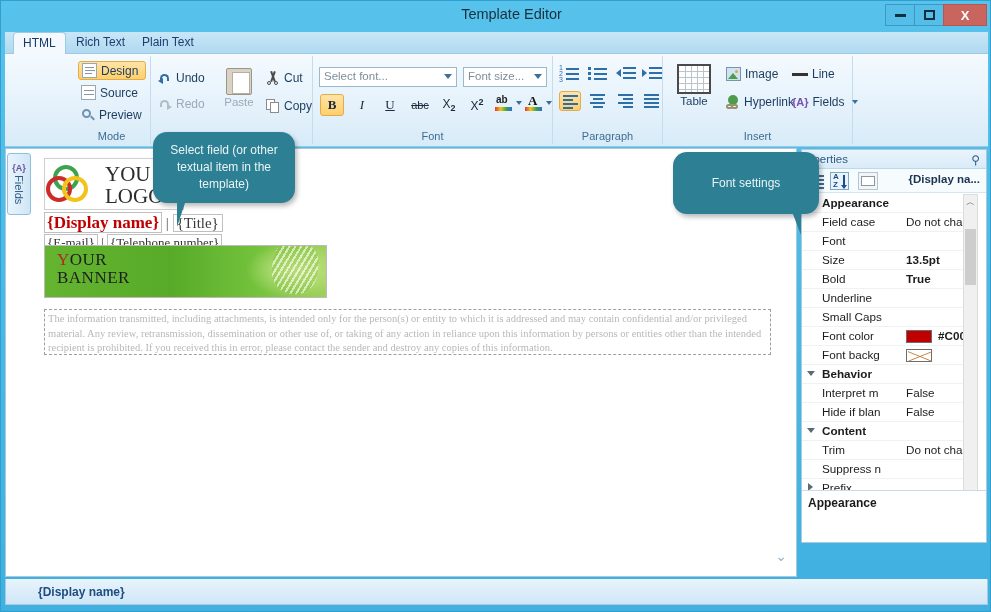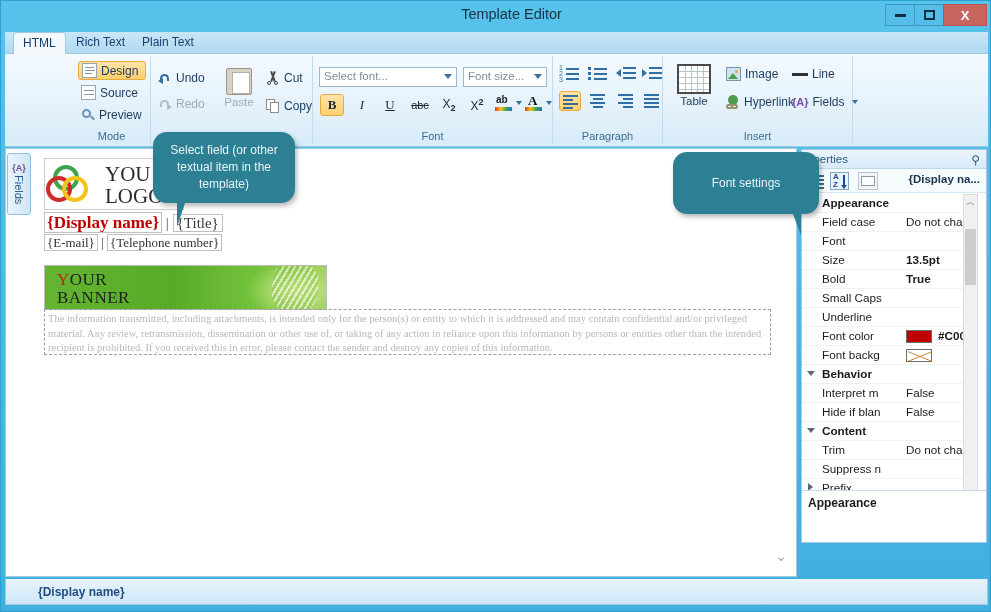--- a/index.html
+++ b/index.html
@@ -143,21 +143,21 @@
 
   #line1 { position:absolute; left:6px; top:64px; font-family:"Liberation Serif", serif; font-size:15px; }
   #fld-display {
     border:1px solid #c0c0c0; padding:0 2px; color:#c00000; font-weight:bold; font-size:17px;
   }
   #fld-title { border:1px solid #c0c0c0; padding:0 3px; color:#3a3a3a; }
   #line2 { position:absolute; left:6px; top:86px; font-family:"Liberation Serif", serif; font-size:13px; color:#333; }
   #line2 span.f { border:1px solid #c0c0c0; padding:0 2px; }
 
   #banner {
-    position:absolute; left:6px; top:116px; width:283px; height:45px;
+    position:absolute; left:6px; top:96px; width:283px; height:53px;
     border:1px solid #bbb; overflow:hidden;
     background:
       radial-gradient(ellipse 70px 40px at 250px 24px, rgba(210,235,150,.95), rgba(0,0,0,0) 70%),
       linear-gradient(to right,#64b430 0%, #57ab28 45%, #74c23c 75%, #9fd05a 100%);
   }
   #banner .btxt { position:absolute; left:12px; top:5px; font-family:"Liberation Serif", serif; font-size:17px; color:#1d1d1d; line-height:18px; letter-spacing:.5px;}
   #banner .btxt .o { color:#b02a1f; }
   #banner .wheat { position:absolute; right:8px; top:-4px; width:46px; height:52px;
     background: repeating-linear-gradient(115deg, rgba(255,255,255,.55) 0 2px, rgba(120,180,50,.25) 2px 5px);
     transform:rotate(6deg); border-radius:40% 40% 45% 45%; }
@@ -569,25 +569,25 @@
         </div>
         <div class="prow">
           <span class="k">Size</span>
           <span class="v" style="font-weight: bold;">13.5pt</span>
         </div>
         <div class="prow">
           <span class="k">Bold</span>
           <span class="v" style="font-weight: bold;">True</span>
         </div>
         <div class="prow">
+          <span class="k">Underline</span>
+          <span class="v"></span>
+        </div>
+        <div class="prow">
           <span class="k">Small Caps</span>
-          <span class="v"></span>
-        </div>
-        <div class="prow">
-          <span class="k">Underline</span>
           <span class="v"></span>
         </div>
         <div class="prow">
           <span class="k">Font color</span>
           <span class="swatch" style="background: rgb(192, 0, 0);"></span>
           <span class="v" style="left: 136px; font-weight: bold;">#C00000</span>
         </div>
         <div class="prow">
           <span class="k">Font backg</span>
           <span class="swatch none"></span>

